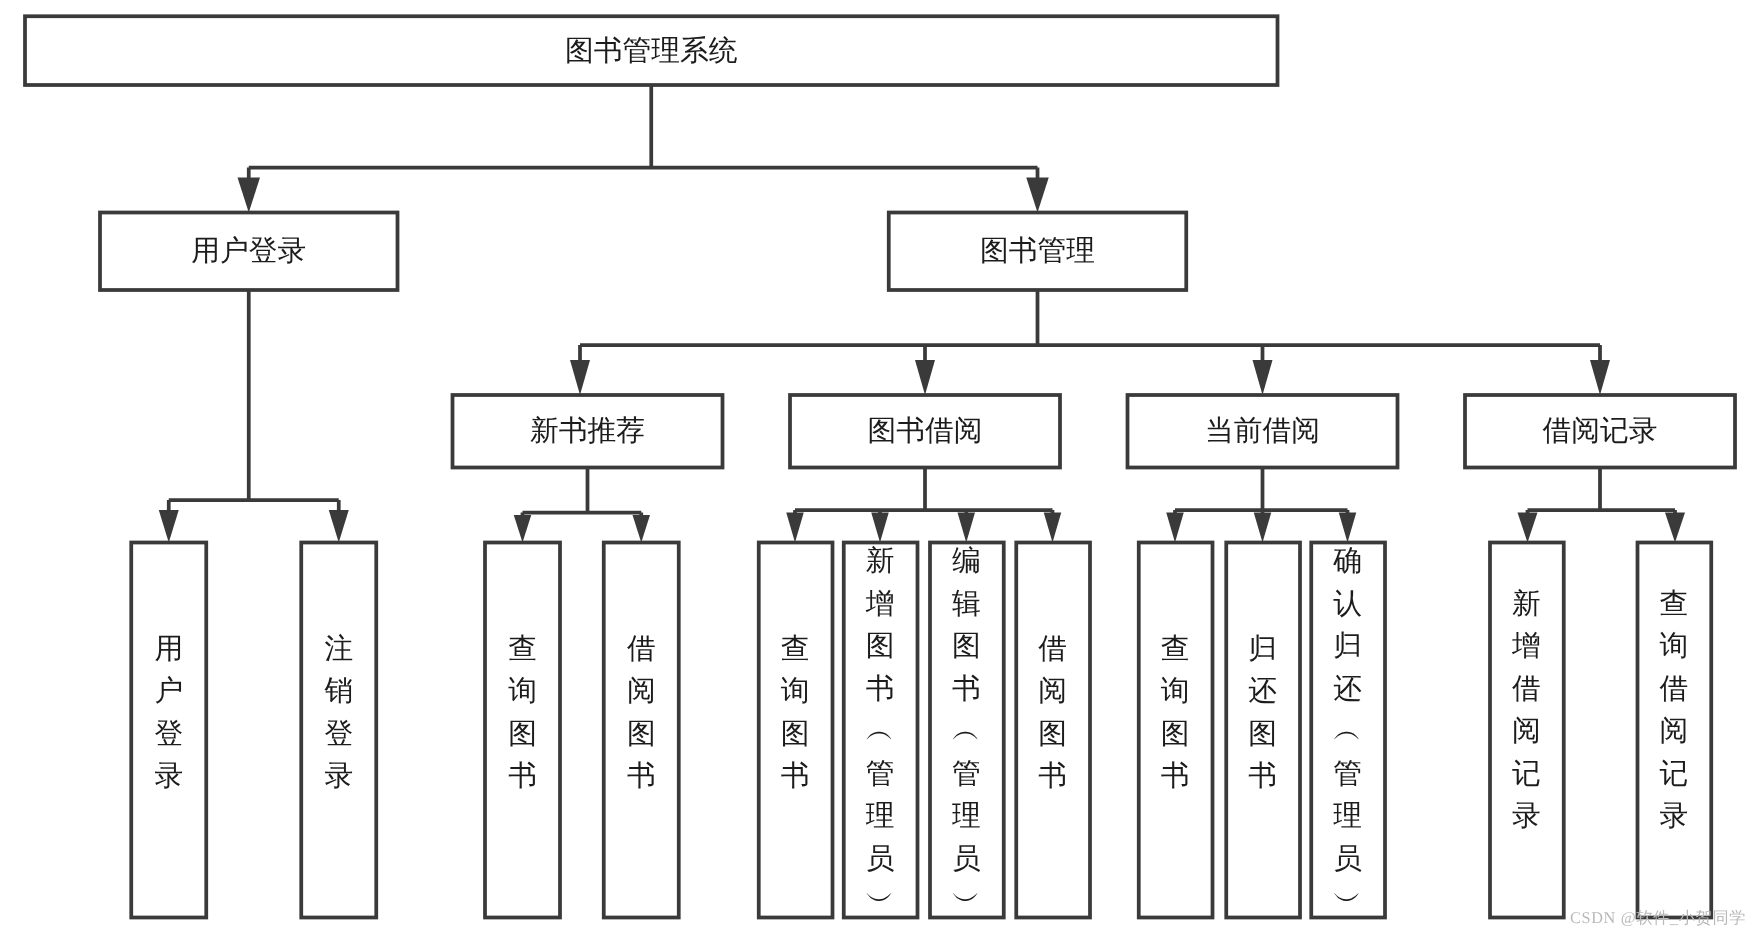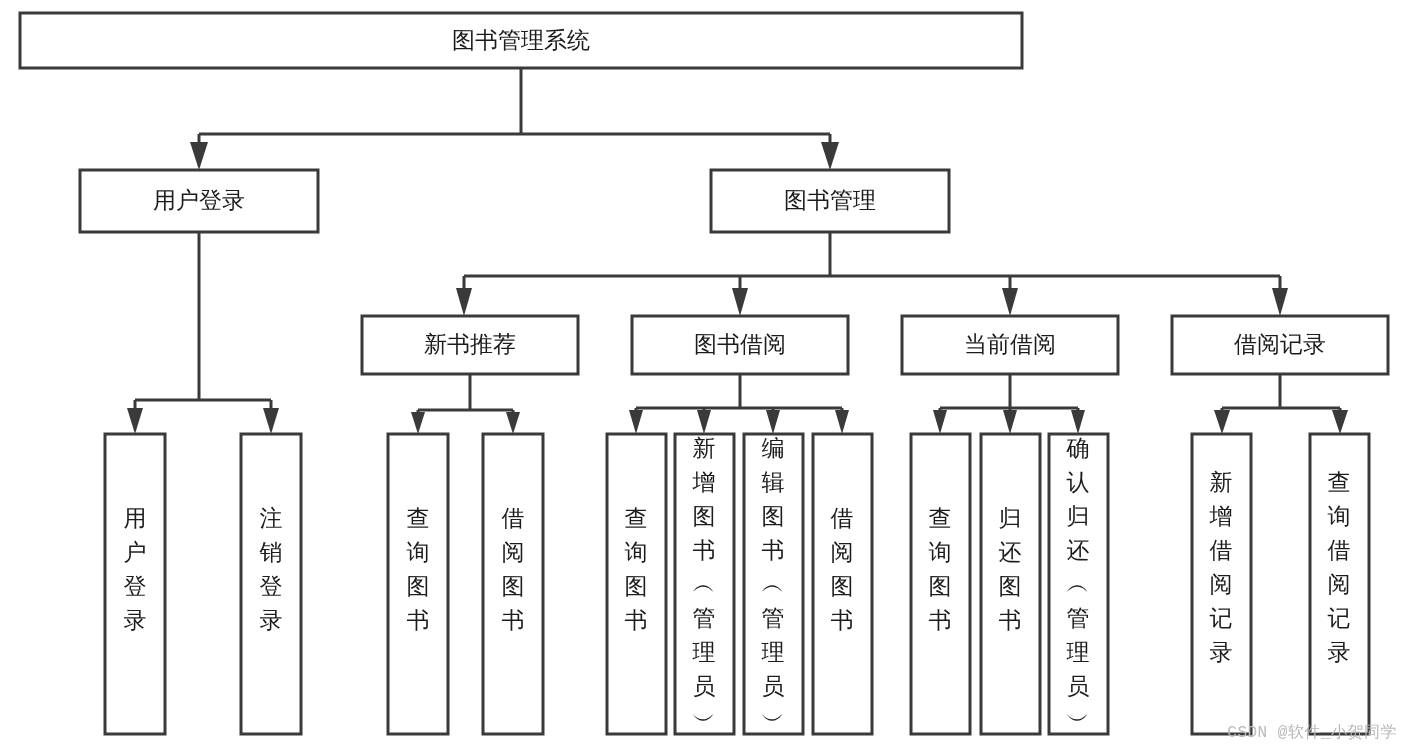--- a/index.html
+++ b/index.html
@@ -55,22 +55,22 @@
     font-size: 23px;
     fill: #1c1c1c;
     text-anchor: middle;
     dominant-baseline: middle;
     white-space: pre;
   }
   .watermark-text {
     position: absolute;
     right: 8px;
     bottom: 4px;
-    font-family: Liberation Mono, monospace;
-    font-size: 16px;
+    font-family: Liberation Serif, serif;
+    font-size: 13px;
     color: #b9b9b9;
     letter-spacing: 0.5px;
     user-select: none;
     pointer-events: none;
     white-space: nowrap;
     margin-left: 24px;
   }
 </style>
 </head>
 <body>

